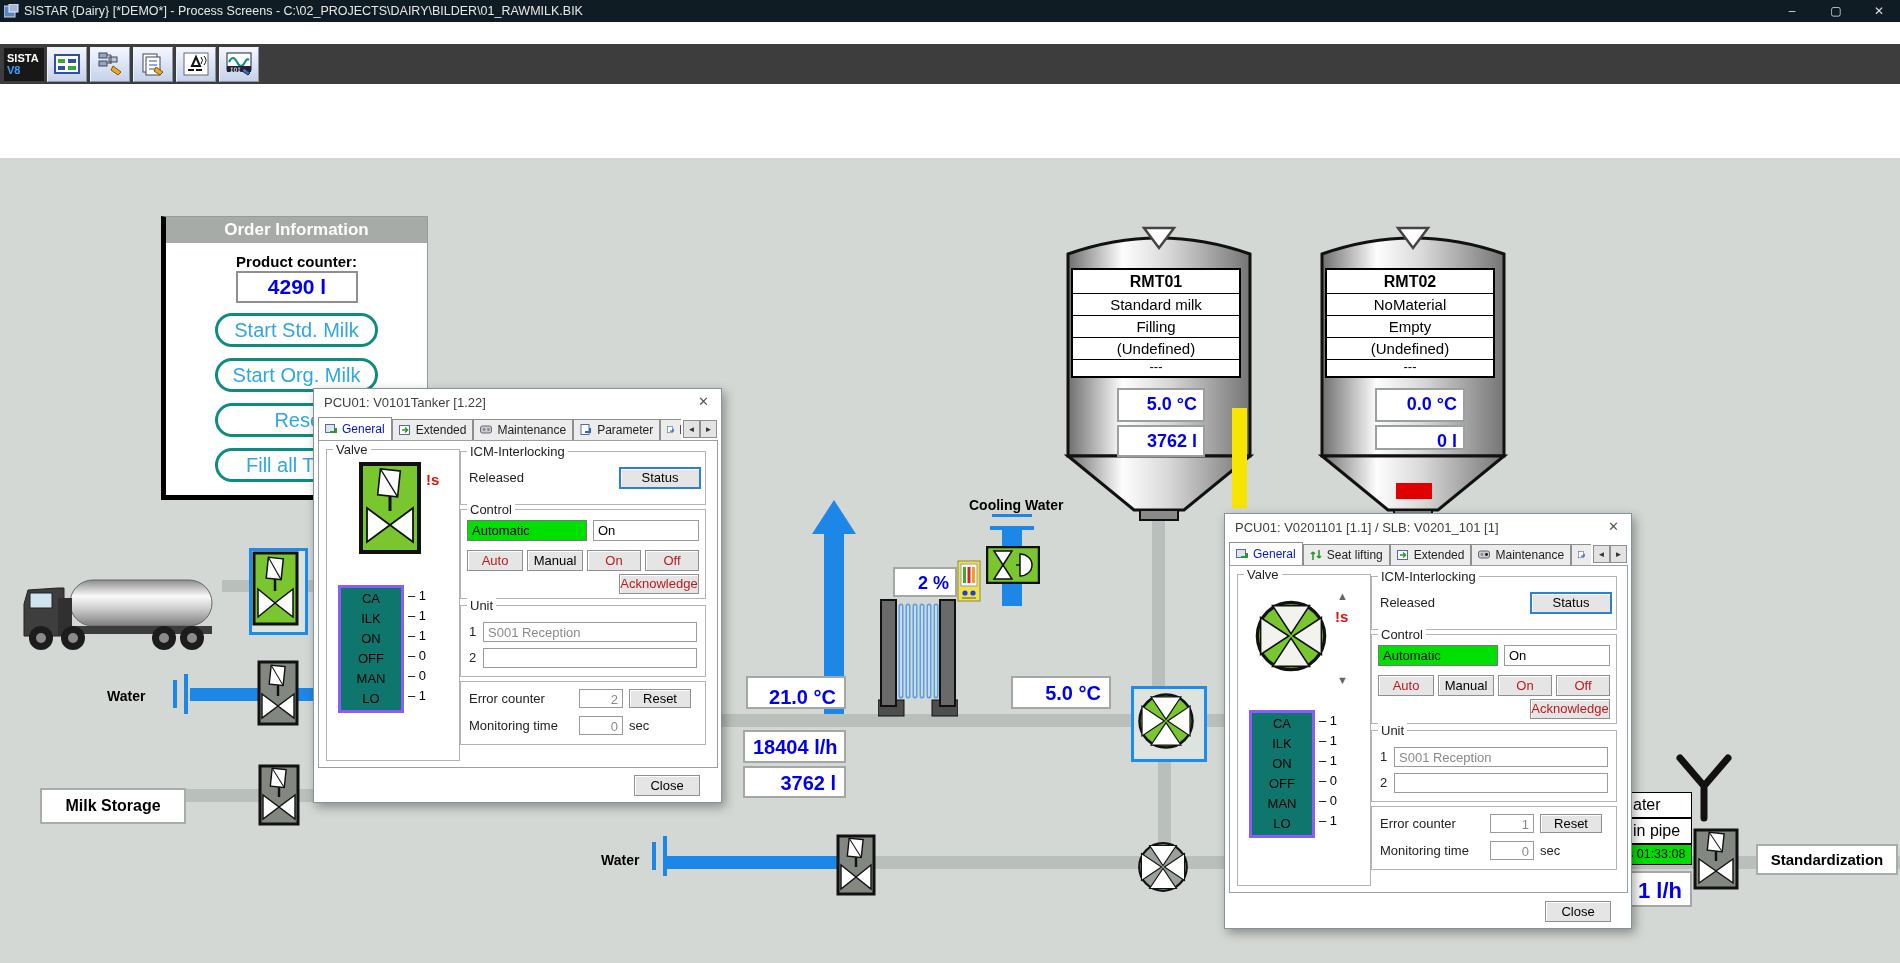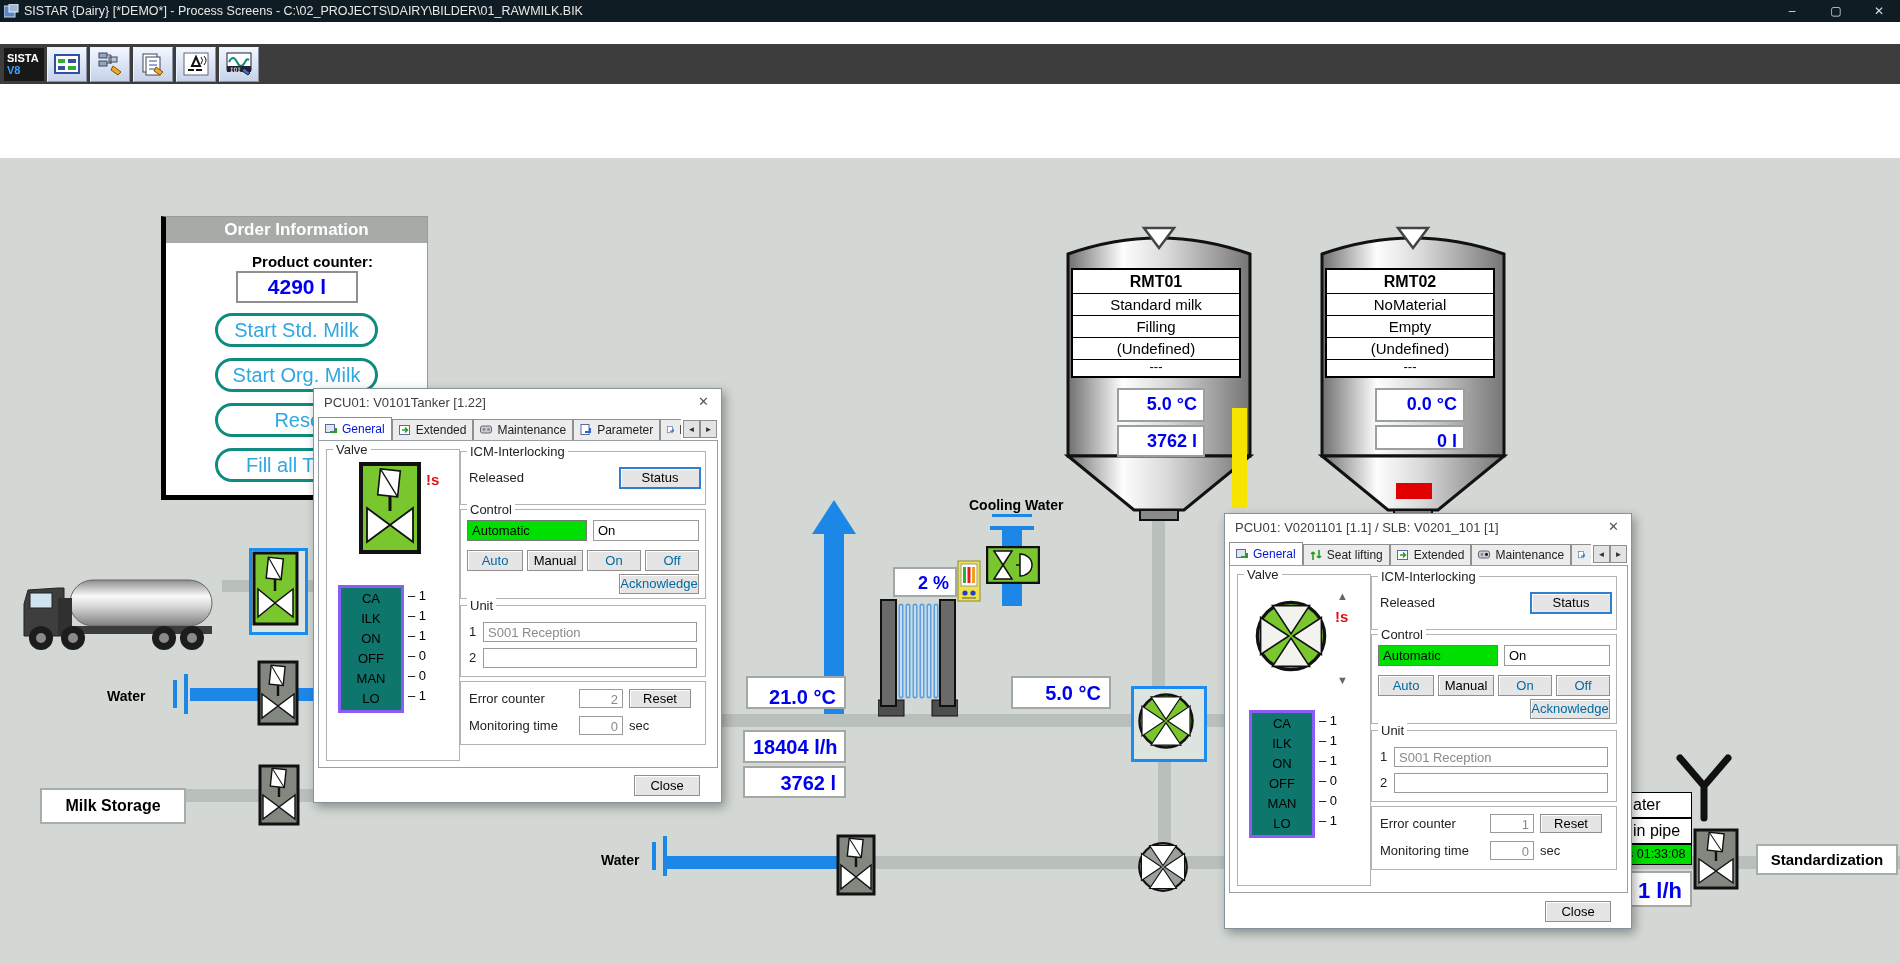--- a/index.html
+++ b/index.html
@@ -53,21 +53,21 @@
   .tab{height:21px;margin-top:2px;background:#ececec;border:1px solid #8f8f8f;border-bottom:none;
        display:flex;align-items:center;gap:4px;padding:0 6px;font-size:12px;box-sizing:border-box;white-space:nowrap;color:#222;}
   .tab.sel2{height:23px;margin-top:0;background:#fff;color:#0014d8;}
   .tabArr{position:absolute;top:31px;width:17px;height:18px;background:#e3e3e3;border:1px solid #8f8f8f;
           font-size:8px;text-align:center;line-height:17px;color:#333;box-sizing:border-box;}
   .content{position:absolute;left:4px;top:51px;border:1px solid #98a0a4;background:#fff;}
   .fs{position:absolute;border:1px solid #b0b5b1;}
   .fs .lg{position:absolute;top:-8px;left:6px;background:#fff;padding:0 3px;font-size:13px;color:#222;white-space:nowrap;}
   .wbtn{position:absolute;background:#e5e5e5;border:1px solid #8f8f8f;box-shadow:inset 1px 1px 0 #fff;
         font-size:13px;text-align:center;color:#000;box-sizing:border-box;white-space:nowrap;}
-  .wbtn.dis{color:#0369a1;}
+  .wbtn.dis{color:#b91c1c;}
   .wbtn.focus{border:2px solid #2f80d0;}
   .field{position:absolute;background:#fff;border:1px solid #9a9a9a;font-size:13px;box-sizing:border-box;
          padding:2px 4px;color:#8a8a8a;white-space:nowrap;overflow:hidden;}
   .greenfield{position:absolute;background:#00e000;border:1px solid #777;font-size:13px;box-sizing:border-box;
          padding:2px 4px;color:#000;}
   .iobox{position:absolute;border:3px solid #8b5cf6;background:#0f766e;}
   .iorow{height:20px;font-size:13px;display:flex;align-items:center;justify-content:center;color:#000;}
   .iovals{position:absolute;font-size:13px;color:#000;}
   .iovals div{height:20px;line-height:20px;}
   .alarm{position:absolute;color:#e01010;font-weight:bold;font-size:15px;}
@@ -398,21 +398,21 @@
     <div class="tr1">NoMaterial</div>
     <div class="tr1">Empty</div>
     <div class="tr1">(Undefined)</div>
     <div class="tr1 last">---</div>
   </div>
   <div class="tankread" style="left:1375px;top:388px;width:90px;height:34px">0.0 °C</div>
   <div class="tankread" style="left:1375px;top:425px;width:90px;height:25px">0 l</div>
 
   <div class="abs panel">
     <div class="abs panelTitle">Order Information</div>
-    <div class="abs" style="left:16px;top:36px;width:100%;text-align:center;font-size:15px;font-weight:bold">Product counter:</div>
+    <div class="abs" style="left:0;top:36px;width:100%;text-align:center;font-size:15px;font-weight:bold">Product counter:</div>
     <div class="abs" style="left:70px;top:54px;width:122px;height:32px;border:2px solid #8f8f8f;background:#fff;color:#0000f0;font-size:21px;font-weight:bold;text-align:center;line-height:28px">4290 l</div>
     <div class="pill" style="top:96px">Start Std. Milk</div>
     <div class="pill" style="top:141px">Start Org. Milk</div>
     <div class="pill" style="top:186px;text-align:center;padding-left:28px">Reset D</div>
     <div class="pill" style="top:231px;text-align:left;padding-left:28px">Fill all T</div>
   </div>
 
   <div class="dlg" style="left:313px;top:388px;width:407px;height:413px;z-index:10">
     <div class="dtitle">PCU01: V0101Tanker [1.22]</div>
     <div class="dclose">✕</div>

